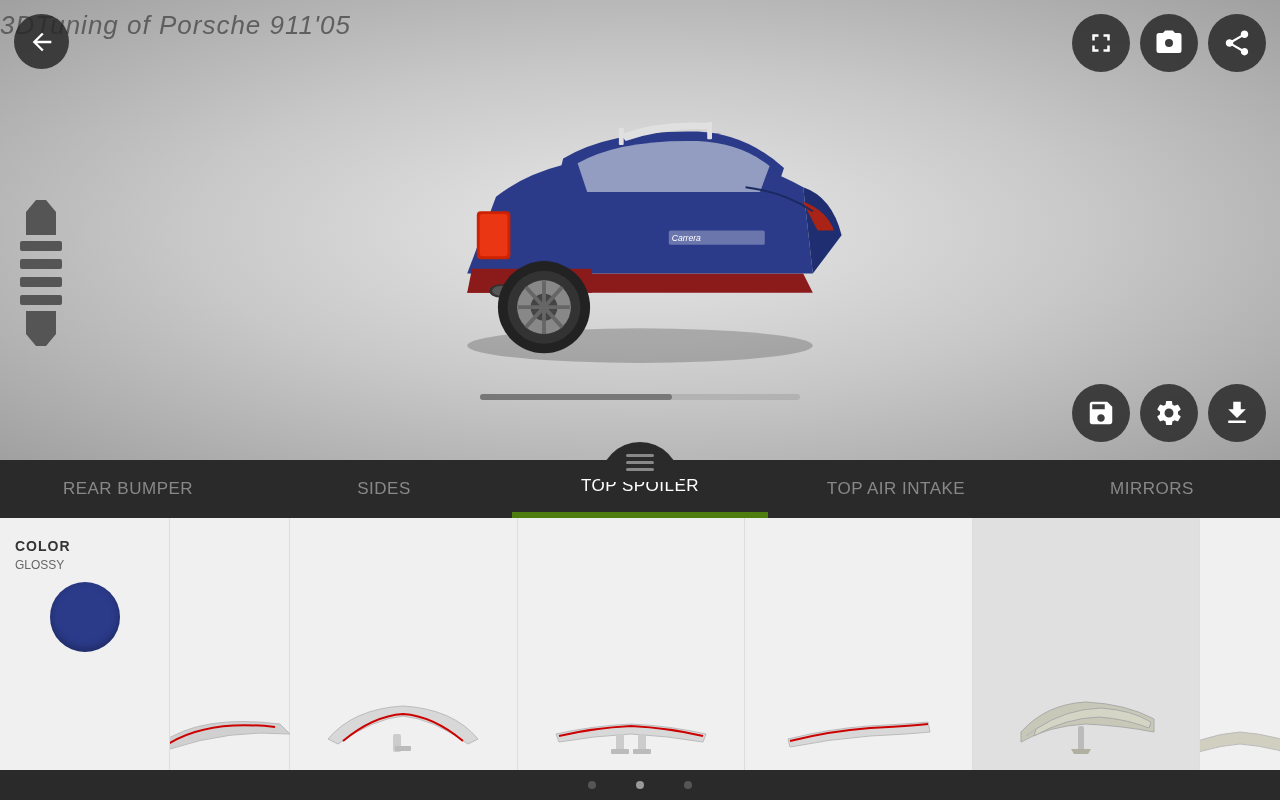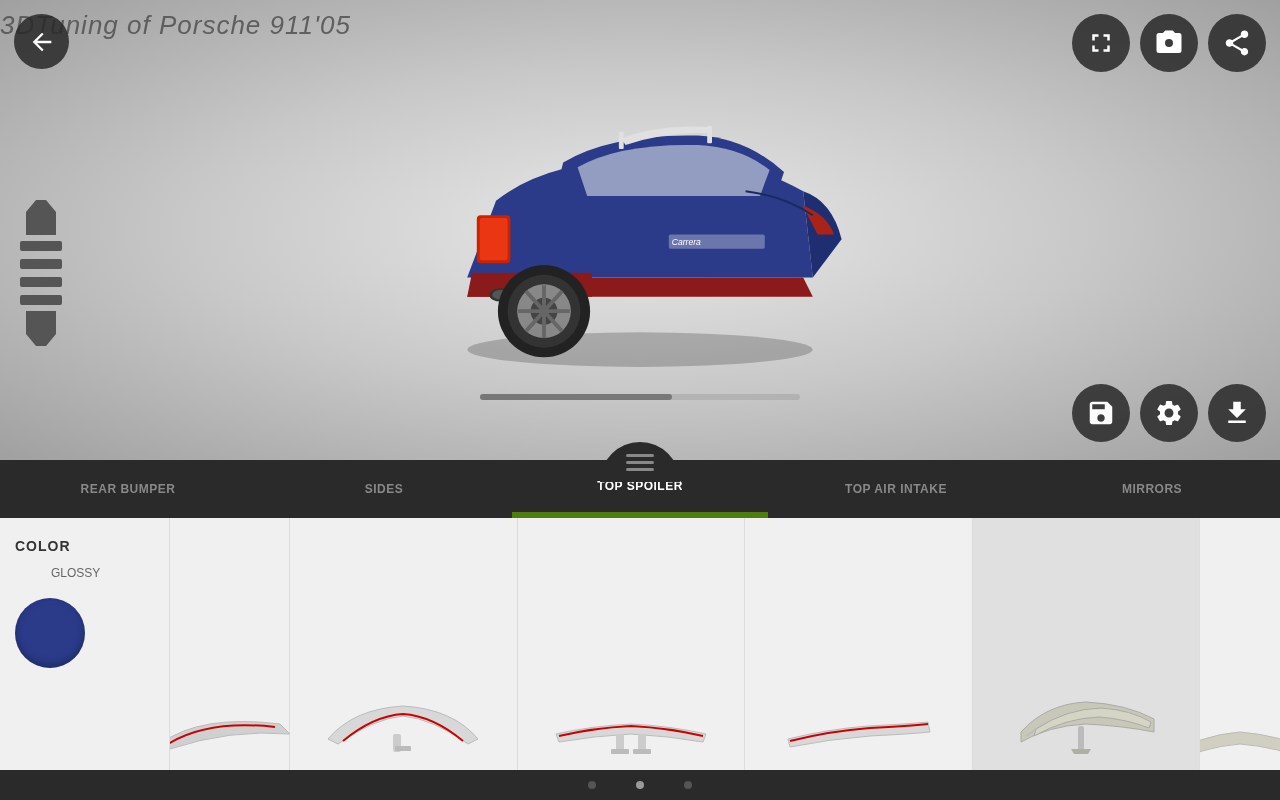--- a/index.html
+++ b/index.html
@@ -104,27 +104,26 @@
       bottom: 18px;
       right: 14px;
       display: flex;
       gap: 10px;
       z-index: 20;
     }
 
     
     .car-container {
       position: absolute;
-      top: 40px;
+      top: 56px;
       left: 50%;
       transform: translateX(-50%);
       width: 500px;
       height: 360px;
       display: flex;
-      align-items: center;
       justify-content: center;
     }
 
     
     .car-svg-wrapper {
       width: 480px;
       height: 320px;
       position: relative;
     }
 
@@ -184,22 +183,22 @@
     }
 
     .nav-tab {
       flex: 1;
       height: 100%;
       display: flex;
       align-items: center;
       justify-content: center;
       cursor: pointer;
       color: #888;
-      font-size: 12px;
-      font-weight: 700;
+      font-size: 17px;
+      font-weight: 400;
       letter-spacing: 0.5px;
       text-transform: uppercase;
       border: none;
       background: transparent;
     }
     .nav-tab.active {
       color: white;
       border-bottom: 6px solid #4d7c0f;
     }
 
@@ -213,37 +212,36 @@
     }
 
     
     .color-sidebar {
       width: 170px;
       height: 100%;
       background: #f0f0f0;
       border-right: 1px solid #ddd;
       display: flex;
       flex-direction: column;
+      align-items: center;
       padding: 20px 15px;
-      gap: 8px;
       flex-shrink: 0;
     }
     .color-label {
       font-size: 14px;
       font-weight: 700;
       color: #333;
       letter-spacing: 1px;
       align-self: flex-start;
     }
     .color-sublabel {
       font-size: 12px;
       color: #666;
       align-self: flex-start;
       margin-top: 4px;
-      margin-left: 36px;
     }
     .color-swatch {
       width: 70px;
       height: 70px;
       border-radius: 50%;
       background: #2b3b8a;
       margin-top: 10px;
       cursor: pointer;
       box-shadow: inset 0 -3px 8px rgba(0,0,0,0.3);
     }

